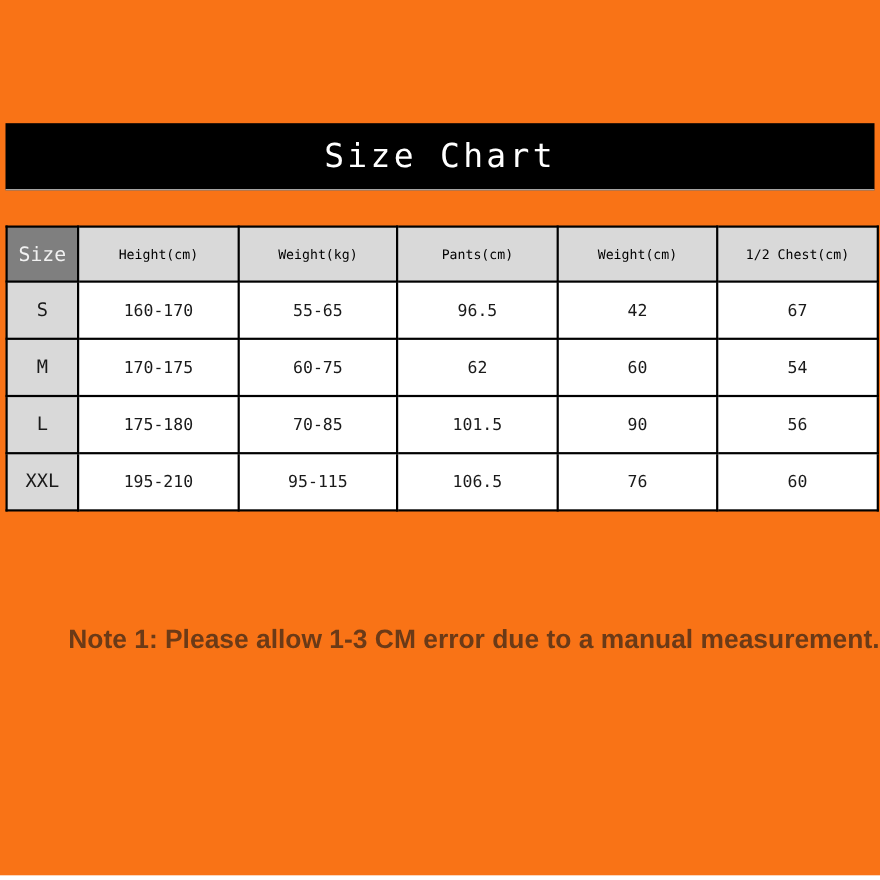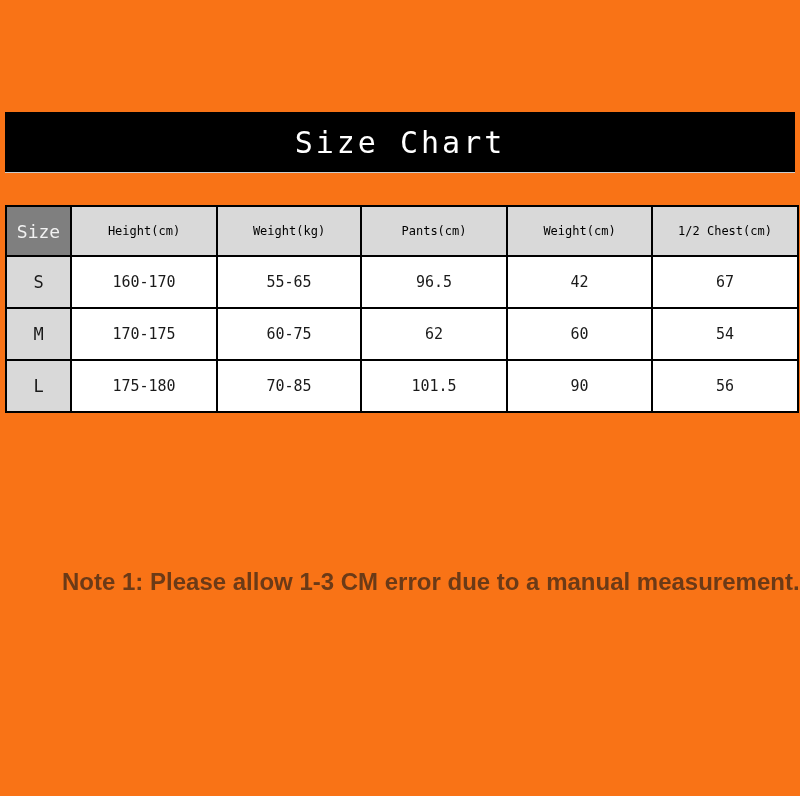--- a/index.html
+++ b/index.html
@@ -138,20 +138,28 @@
         <td class="value">54</td>
       </tr>
       <tr>
         <td class="size-label">L</td>
         <td class="value">175-180</td>
         <td class="value">70-85</td>
         <td class="value">101.5</td>
         <td class="value">90</td>
         <td class="value">56</td>
       </tr>
+      <tr>
+        <td class="size-label">XXL</td>
+        <td class="value">195-210</td>
+        <td class="value">95-115</td>
+        <td class="value">106.5</td>
+        <td class="value">76</td>
+        <td class="value">60</td>
+      </tr>
     </tbody>
   </table>
 
   <div class="notes">
     <p class="note">Note 1: Please allow 1-3 CM error due to a manual measurement.</p>
   </div>
 
 </div>
 
 </body></html>

